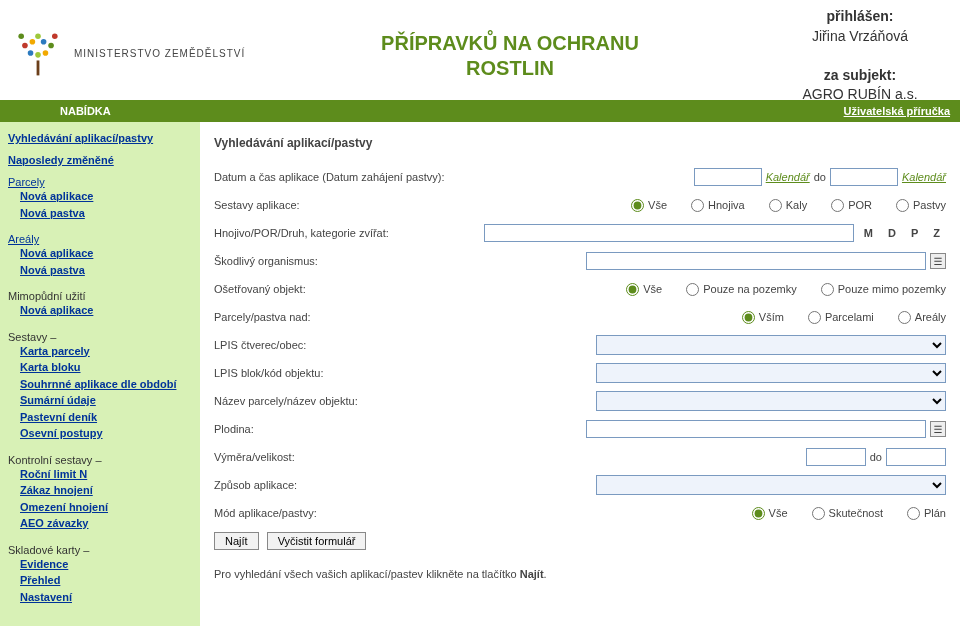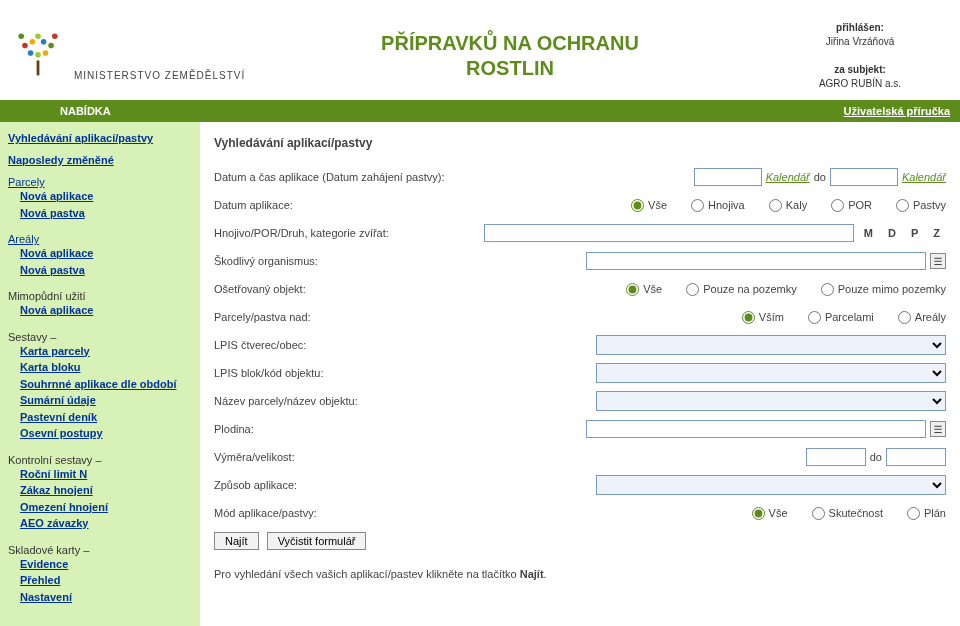--- a/index.html
+++ b/index.html
@@ -10,41 +10,41 @@
     color: #333;
     background: #fff;
   }
   .page { width: 960px; }
   .header {
     display: flex;
     align-items: center;
     padding: 6px 10px 0 10px;
     height: 100px;
   }
-  .logo-area { width: 240px; display: flex; align-items: flex-end; }
+  .logo-area { width: 240px; display: flex; align-items: center; }
   .logo-svg { width: 56px; height: 56px; }
   .ministry-text {
     font-size: 10px;
     letter-spacing: 1px;
     color: #444;
     margin-left: 8px;
   }
   .title-area {
     flex: 1;
     text-align: center;
     color: #5d8c1c;
     font-weight: bold;
     font-size: 20px;
     line-height: 1.25;
     padding-top: 6px;
   }
   .login-area {
     width: 180px;
     text-align: center;
-    font-size: 10px;
+    font-size: 14px;
     line-height: 1.4;
     padding-top: 6px;
   }
   .login-area b { font-weight: bold; }
   .green-bar {
     background: #5d8c1c;
     color: #fff;
     display: flex;
     justify-content: space-between;
     align-items: center;
@@ -244,21 +244,21 @@
         <div class="ctl">
           <input type="text" class="txt txt-date" style="">
           <a class="cal-link">Kalendář</a>
           <span>do</span>
           <input type="text" class="txt txt-date" style="">
           <a class="cal-link">Kalendář</a>
         </div>
       </div>
 
       <div class="form-row">
-        <div class="lbl">Datum aplikace:</div>
+        <div class="lbl">Sestavy aplikace:</div>
         <div class="ctl">
           <div class="radio-group">
             <label class="radio-item">
                 <input type="radio" name="detail" checked="" style="">
                 <span>Vše</span>
               </label>
             <label class="radio-item">
                 <input type="radio" name="detail" style="">
                 <span>Hnojiva</span>
               </label>

